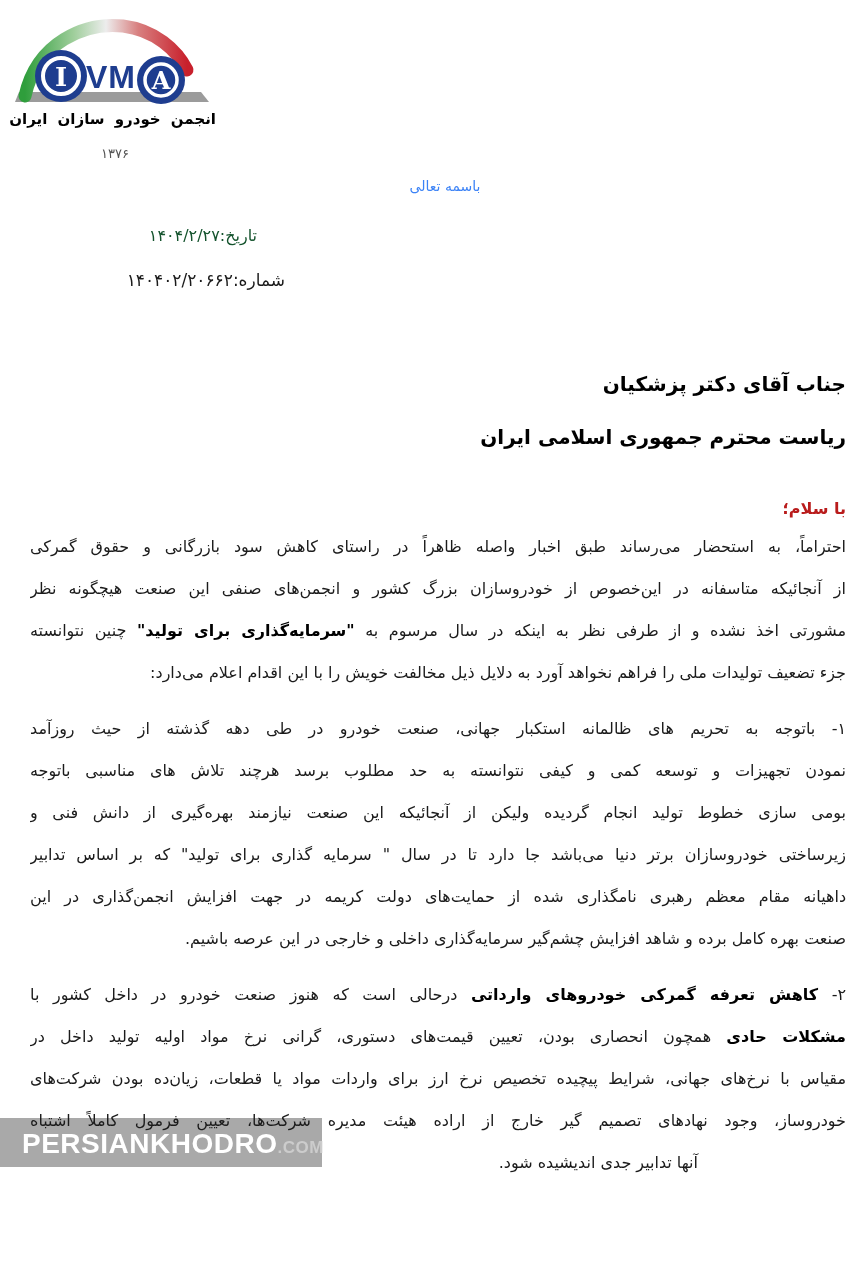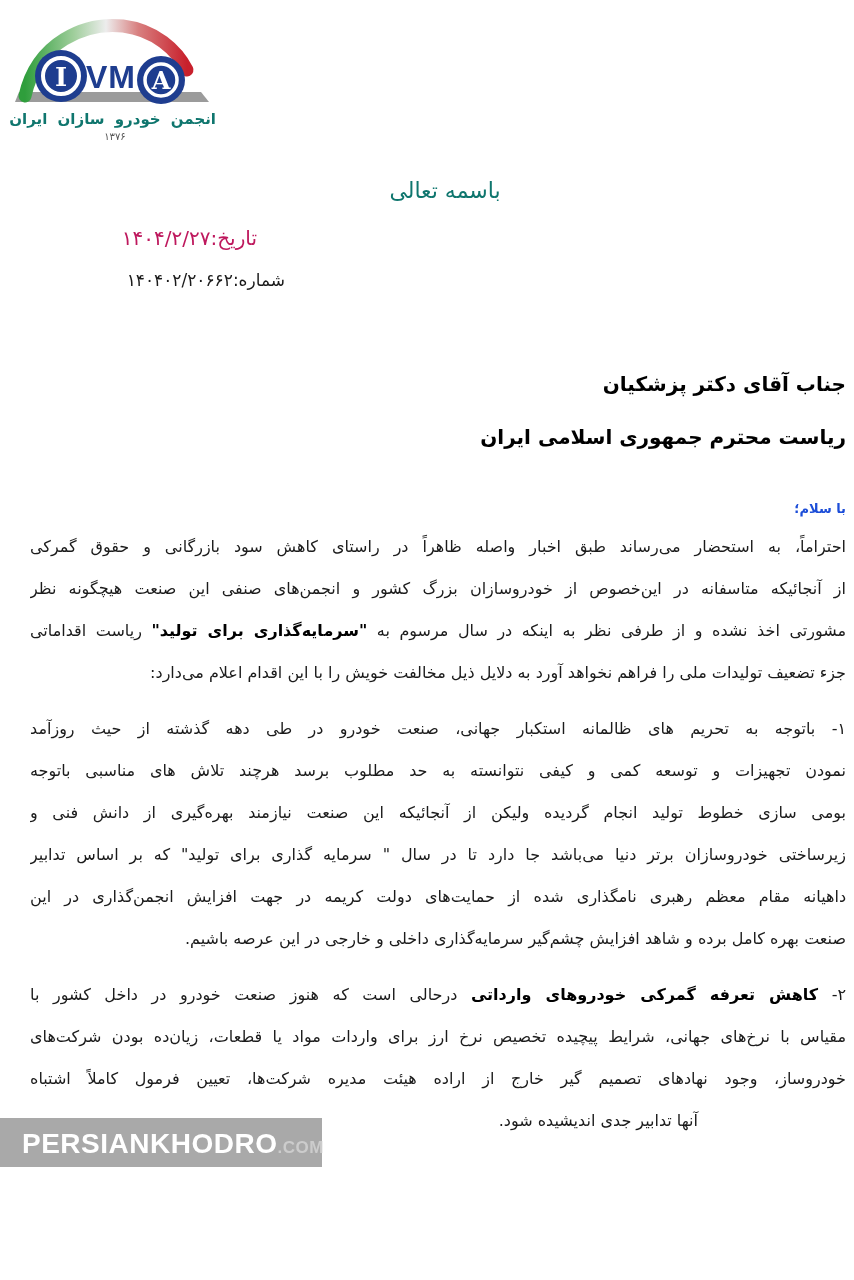--- a/index.html
+++ b/index.html
@@ -3,32 +3,32 @@
 <meta charset="utf-8">
 <style>
   html,body{margin:0;padding:0;}
   body{
     width:854px;height:1280px;position:relative;background:#ffffff;
     font-family:"DejaVu Sans",sans-serif;overflow:hidden;
   }
   .abs{position:absolute;}
   
   .letterhead{left:14px;top:12px;width:202px;text-align:center;}
-  .org-name{font-size:15px;font-weight:bold;color:#0f766e;word-spacing:5px;
+  .org-name{font-size:15px;font-weight:bold;color:#000000;word-spacing:5px;
             margin-top:2px;white-space:nowrap;direction:rtl;}
-  .org-year{font-size:10px;color:#555555;margin-top:3px;}
+  .org-year{font-size:13px;color:#555555;margin-top:18px;}
   
-  .besmele{top:178px;left:36px;right:0;text-align:center;font-size:22px;color:#0f766e;direction:rtl;}
-  .meta-date{top:226px;left:85px;width:172px;text-align:right;font-size:20px;color:#be185d;direction:rtl;}
+  .besmele{top:178px;left:36px;right:0;text-align:center;font-size:14px;color:#3b82f6;direction:rtl;}
+  .meta-date{top:226px;left:85px;width:172px;text-align:right;font-size:16px;color:#14532d;direction:rtl;}
   .meta-no{top:270px;left:85px;width:200px;text-align:right;font-size:17px;color:#1b1b1b;direction:rtl;}
   .recipient{top:358px;right:8px;text-align:right;font-weight:bold;font-size:20px;
              line-height:53px;color:#000000;direction:rtl;}
   
   .content{top:492px;left:30px;right:8px;direction:rtl;z-index:1;}
-  .salutation{font-size:13px;font-weight:bold;height:34px;line-height:34px;color:#1d4ed8;}
+  .salutation{font-size:16px;font-weight:bold;height:34px;line-height:34px;color:#b91c1c;}
   .line{height:42px;line-height:42px;font-size:16px;overflow:hidden;color:#1b1b1b;
         text-align:justify;text-align-last:justify;}
   .line.end{text-align-last:right;}
   .line.final{text-align-last:right;padding-right:148px;}
   .para{margin-top:14px;}
   .b{font-weight:bold;color:#000;}
   
   .wm-bg{left:0;top:1118px;width:322px;height:49px;background:#a9a9a9;z-index:0;}
   .wm-text{left:22px;top:1128px;z-index:2;direction:ltr;
            font-family:"Liberation Sans",sans-serif;font-weight:bold;
@@ -76,34 +76,35 @@
   <div>جناب آقای دکتر پزشکیان</div>
   <div>ریاست محترم جمهوری اسلامی ایران</div>
 </div>
 
 <div class="abs content">
   <div class="salutation">با سلام؛</div>
 
   <div class="para" style="margin-top:0">
     <div class="line">احتراماً، به استحضار می‌رساند طبق اخبار واصله ظاهراً در راستای کاهش سود بازرگانی و حقوق گمرکی</div>
     <div class="line">از آنجائیکه متاسفانه در این‌خصوص از خودروسازان بزرگ کشور و انجمن‌های صنفی این صنعت هیچگونه نظر</div>
-    <div class="line"><span>مشورتی اخذ نشده و از طرفی نظر به اینکه در سال مرسوم به </span><span class="b">"سرمایه‌گذاری برای تولید"</span><span> ریاست اقداماتی</span></div>
+    <div class="line"><span>مشورتی اخذ نشده و از طرفی نظر به اینکه در سال مرسوم به </span><span class="b">"سرمایه‌گذاری برای تولید"</span><span> چنین نتوانسته</span></div>
     <div class="line end">جزء تضعیف تولیدات ملی را فراهم نخواهد آورد به دلایل ذیل مخالفت خویش را با این اقدام اعلام می‌دارد:</div>
   </div>
 
   <div class="para">
     <div class="line">۱- باتوجه به تحریم های ظالمانه استکبار جهانی، صنعت خودرو در طی دهه گذشته از حیث روزآمد</div>
     <div class="line">نمودن تجهیزات و توسعه کمی و کیفی نتوانسته به حد مطلوب برسد هرچند تلاش های مناسبی باتوجه</div>
     <div class="line">بومی سازی خطوط تولید انجام گردیده ولیکن از آنجائیکه این صنعت نیازمند بهره‌گیری از دانش فنی و</div>
     <div class="line">زیرساختی خودروسازان برتر دنیا می‌باشد جا دارد تا در سال " سرمایه گذاری برای تولید" که بر اساس تدابیر</div>
     <div class="line">داهیانه مقام معظم رهبری نامگذاری شده از حمایت‌های دولت کریمه در جهت افزایش انجمن‌گذاری در این</div>
     <div class="line end">صنعت بهره کامل برده و شاهد افزایش چشم‌گیر سرمایه‌گذاری داخلی و خارجی در این عرصه باشیم.</div>
   </div>
 
   <div class="para">
     <div class="line"><span>۲- </span><span class="b">کاهش تعرفه گمرکی خودروهای وارداتی</span><span> درحالی است که هنوز صنعت خودرو در داخل کشور با</span></div>
+    <div class="line"><span class="b">مشکلات حادی</span><span> همچون انحصاری بودن، تعیین قیمت‌های دستوری، گرانی نرخ مواد اولیه تولید داخل در</span></div>
     <div class="line">مقیاس با نرخ‌های جهانی، شرایط پیچیده تخصیص نرخ ارز برای واردات مواد یا قطعات، زیان‌ده بودن شرکت‌های</div>
     <div class="line">خودروساز، وجود نهادهای تصمیم گیر خارج از اراده هیئت مدیره شرکت‌ها، تعیین فرمول کاملاً اشتباه</div>
     <div class="line final">آنها تدابیر جدی اندیشیده شود.</div>
   </div>
 </div>
 
 <div class="abs wm-text"><span>PERSIANKHODRO</span><span class="suffix">.COM</span></div>
 
 </body></html>

